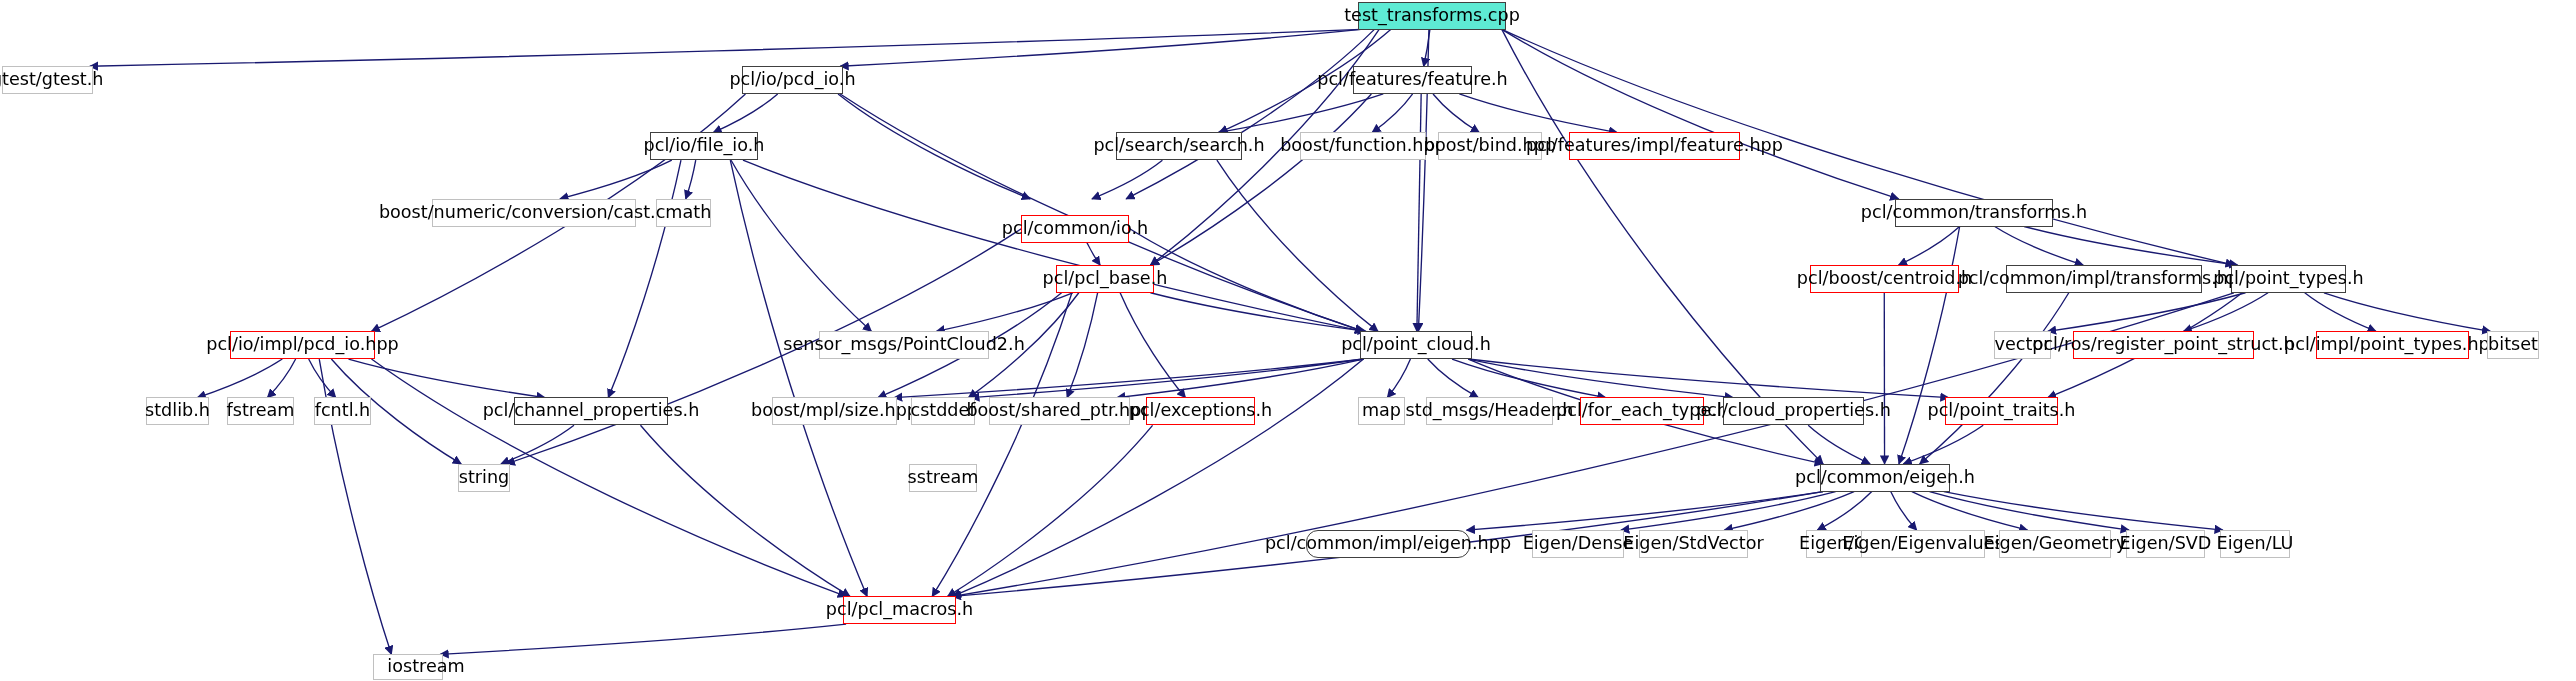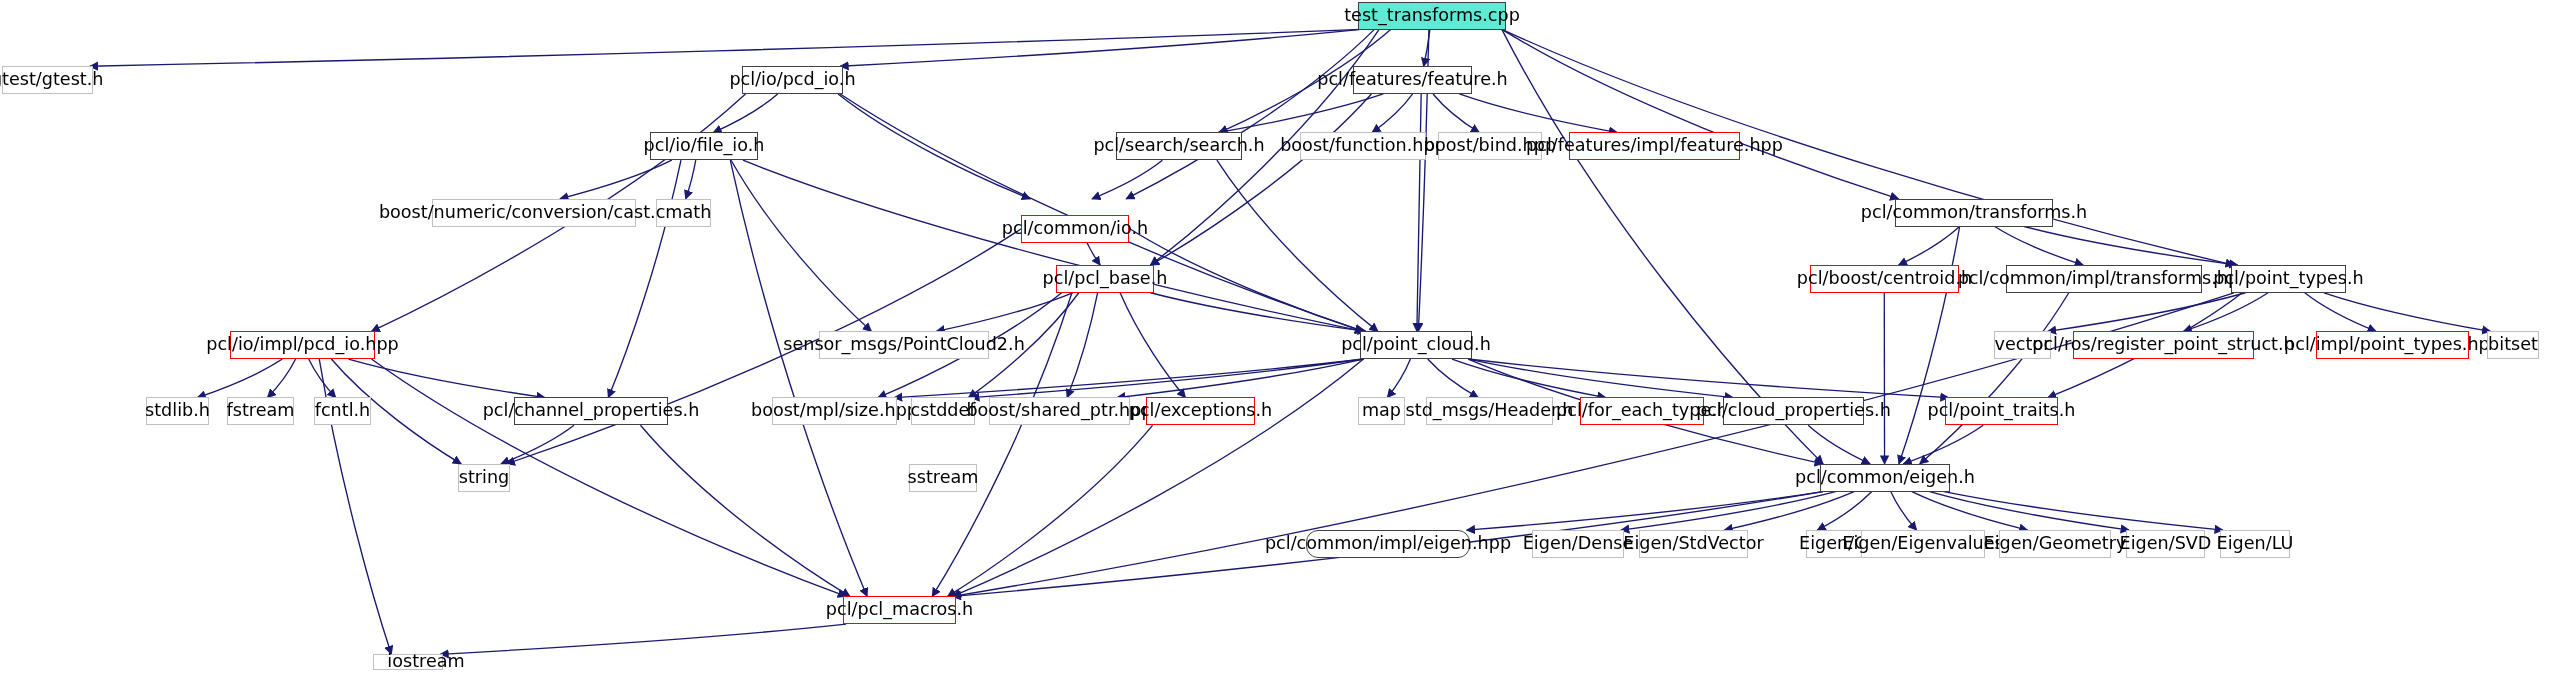--- a/index.html
+++ b/index.html
@@ -250,18 +250,18 @@
       </div>
       <div class="node gray" style="left: 2126px; top: 530px; width: 79px; height: 28px;">
         <span>Eigen/SVD</span>
       </div>
       <div class="node gray" style="left: 2220px; top: 530px; width: 70px; height: 28px;">
         <span>Eigen/LU</span>
       </div>
       <div class="node red" style="left: 843px; top: 596px; width: 113px; height: 28px;">
         <span>pcl/pcl_macros.h</span>
       </div>
-      <div class="node gray" style="left: 373px; top: 654px; width: 70px; height: 16px; padding-left: 36px;">
+      <div class="node gray" style="left: 373px; top: 654px; width: 70px; height: 26px; padding-left: 36px;">
         <span>iostream</span>
       </div>
     </div>
 </div>
 
 
 </body></html>

